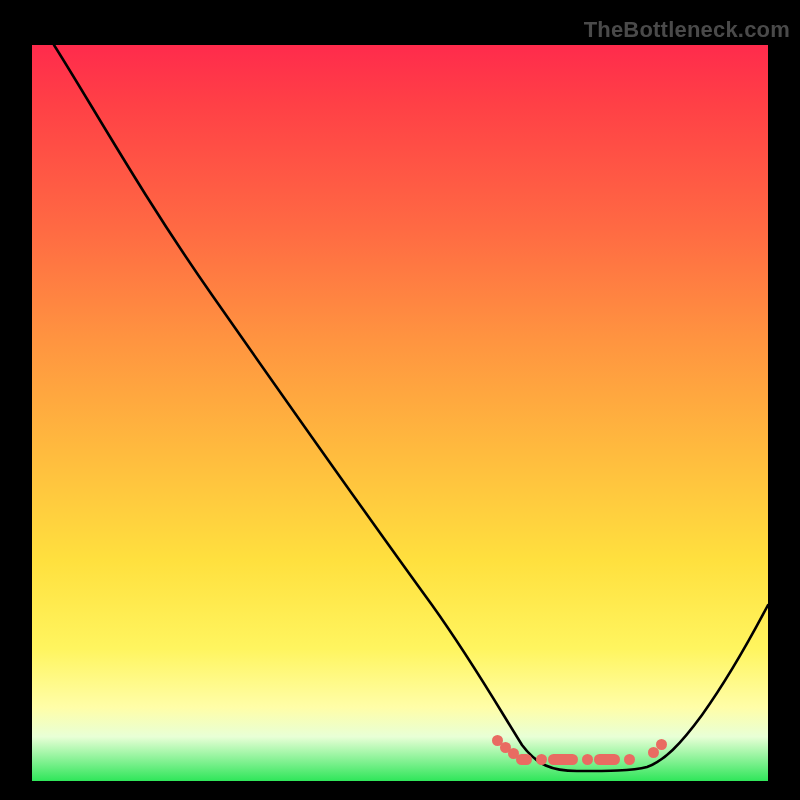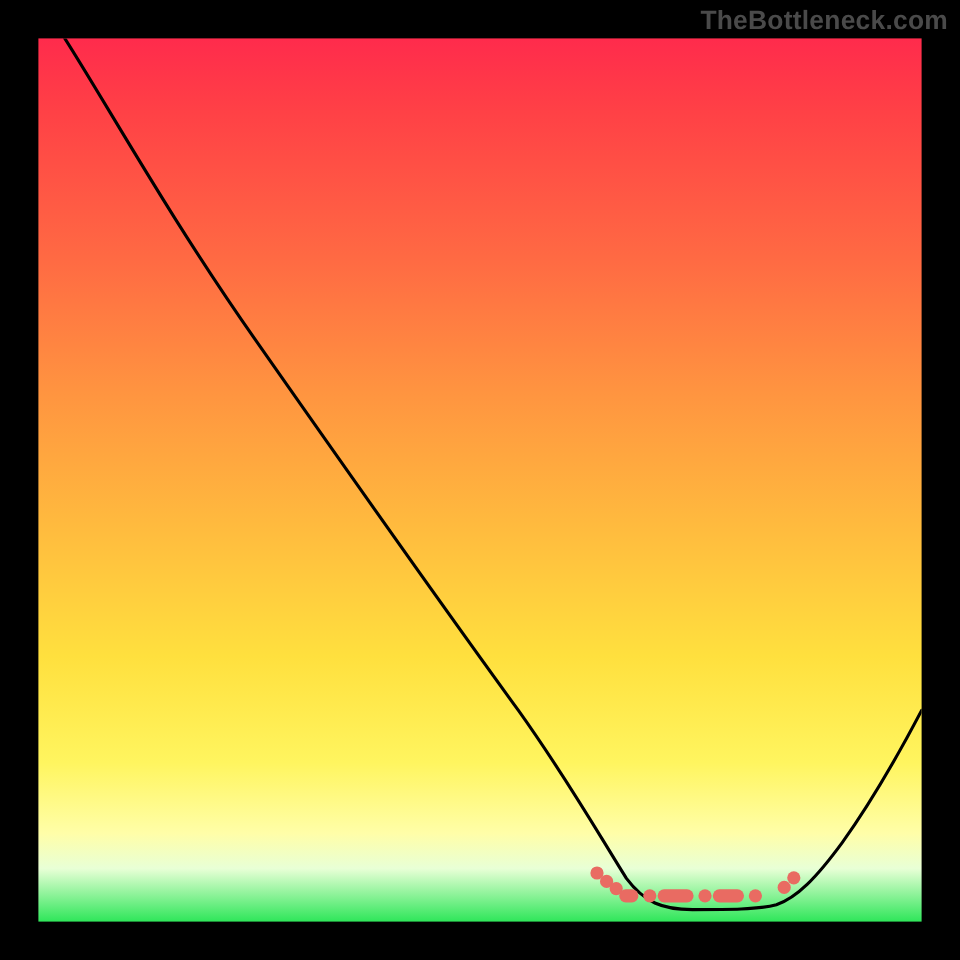--- a/index.html
+++ b/index.html
@@ -9,20 +9,21 @@
     height: 800px;
     background: #000;
     overflow: hidden;
     font-family: Arial, Helvetica, sans-serif;
   }
   .frame {
     position: relative;
     width: 800px;
     height: 572px;
     background: #000;
+    margin-top: 13px;
   }
   .watermark {
     position: absolute;
     top: 4px;
     right: 10px;
     color: #4a4a4a;
     font-size: 22px;
     font-weight: 600;
     letter-spacing: 0.2px;
     z-index: 5;

